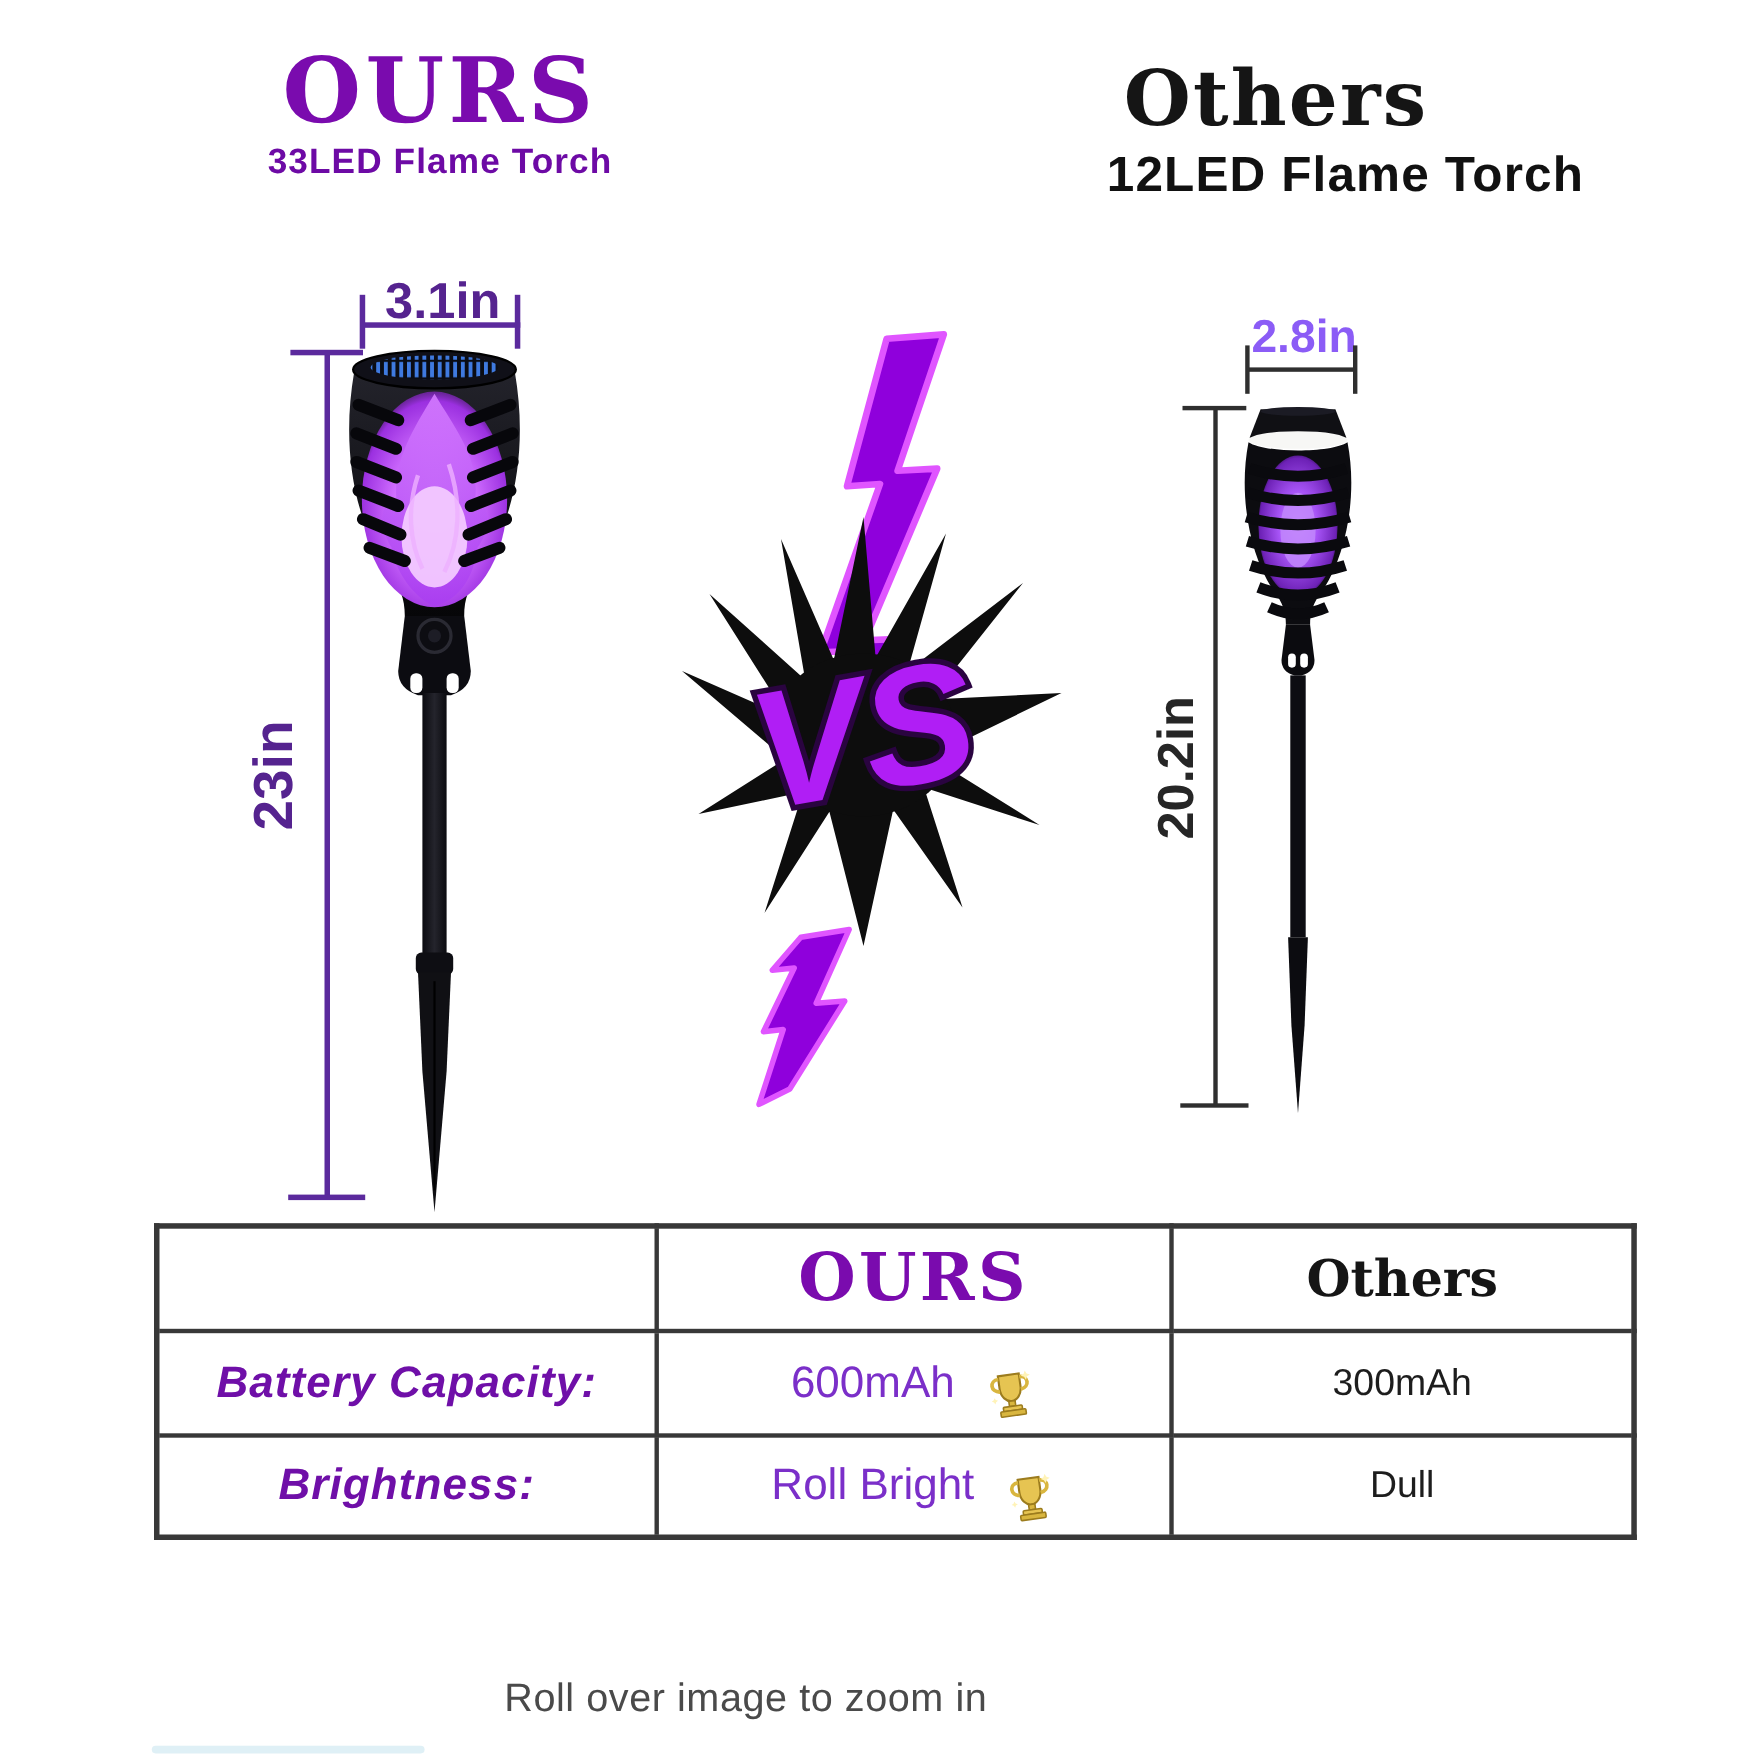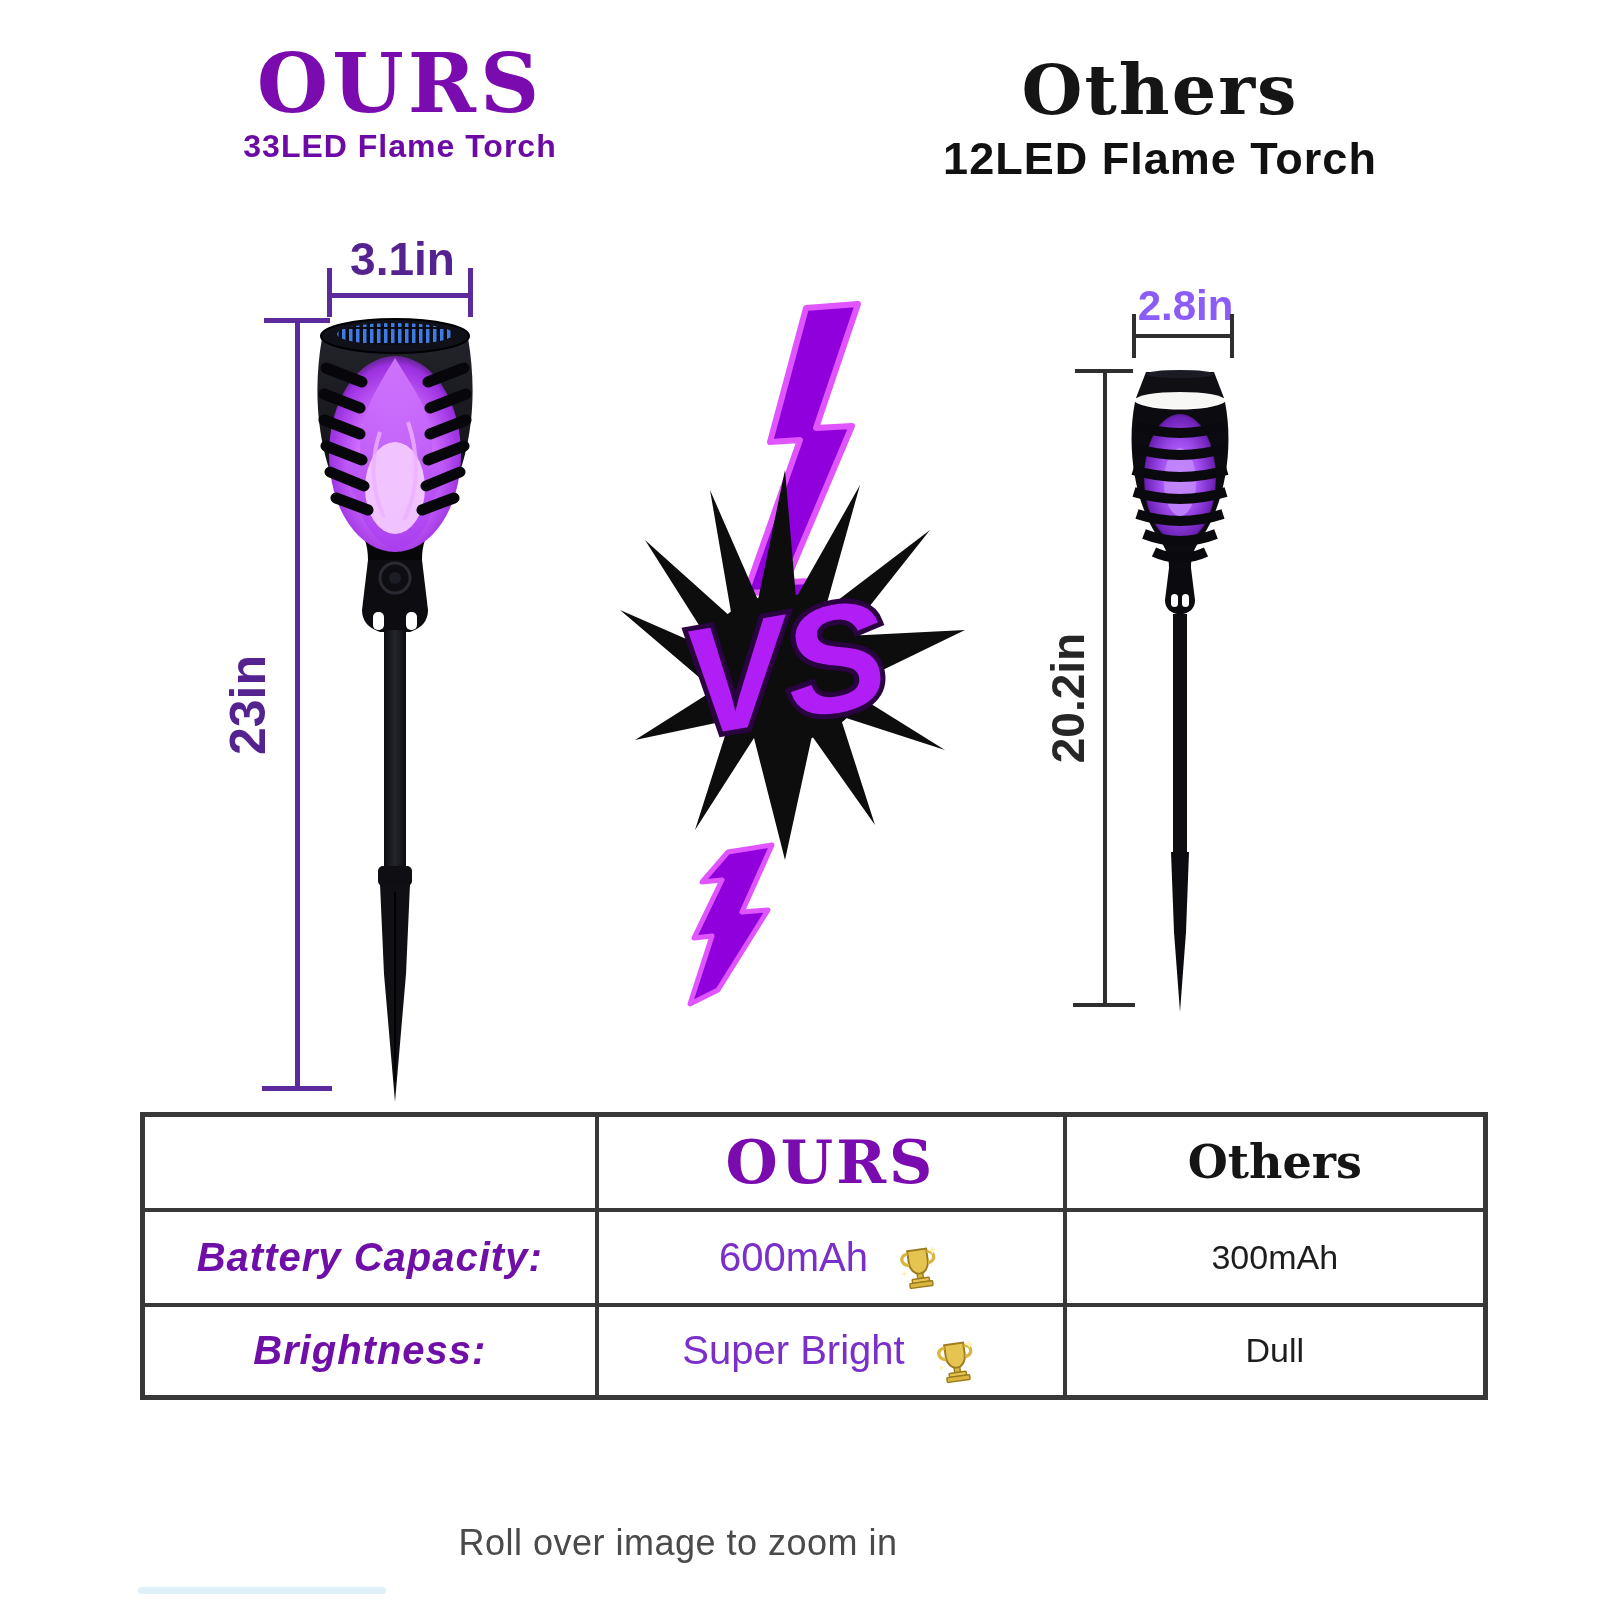--- a/index.html
+++ b/index.html
@@ -7,23 +7,23 @@
     width:1600px;height:1600px;background:#ffffff;position:relative;overflow:hidden;
     font-family:"Liberation Sans", sans-serif;
   }
   .abs{position:absolute;}
   .center{text-align:center;}
   .fancy{font-family:"DejaVu Serif", serif;font-weight:bold;}
   
   .ours-title{font-size:82px;line-height:1.0;color:#7a0bae;letter-spacing:4px;}
   .ours-sub{font-size:32px;font-weight:bold;color:#6d0aa5;margin-top:4px;letter-spacing:1px;}
   .others-title{font-size:70px;line-height:1.0;color:#151515;letter-spacing:2px;}
-  .others-sub{font-size:45px;font-weight:bold;color:#111;margin-top:8px;letter-spacing:1px;}
-  
-  .dim-label-p{font-size:46px;font-weight:bold;color:#55238f;}
+  .others-sub{font-size:45px;font-weight:bold;color:#111;margin-top:8px;letter-spacing:1px;text-align:right;}
+  
+  .dim-label-p{font-size:46px;font-weight:bold;color:#55238f;margin-top:14px;}
   .dim-label-k{font-size:42px;font-weight:bold;color:#8b5cf6;}
   .line-p{background:#5b2a9d;position:absolute;}
   .line-k{background:#2f2f2f;position:absolute;}
   .vlabel{display:flex;align-items:center;justify-content:center;}
   .vlabel span{transform:rotate(-90deg);white-space:nowrap;display:block;}
   .vlabel .p{font-size:50px;font-weight:bold;color:#55238f;}
   .vlabel .k{font-size:46px;font-weight:bold;color:#262626;}
   
   .cmp-table{border-collapse:collapse;table-layout:fixed;border:5px solid #383838;background:#fff;}
   .cmp-table th,.cmp-table td{border:4px solid #383838;text-align:center;vertical-align:middle;padding:0;}
@@ -214,21 +214,21 @@
               <use href="#trophy-sym"></use>
             </svg>
     </div>
         </td>
     <td class="others-val">300mAh</td>
   </tr>
   <tr style="height:93px">
     <td class="row-label">Brightness:</td>
     <td>
           <div class="val-wrap">
-      <span class="ours-val">Super Bright</span>
+      <span class="ours-val">Roll Bright</span>
       <svg class="trophy">
               <use href="#trophy-sym"></use>
             </svg>
     </div>
         </td>
     <td class="others-val">Dull</td>
   </tr>
 </tbody>
   </table>
 

